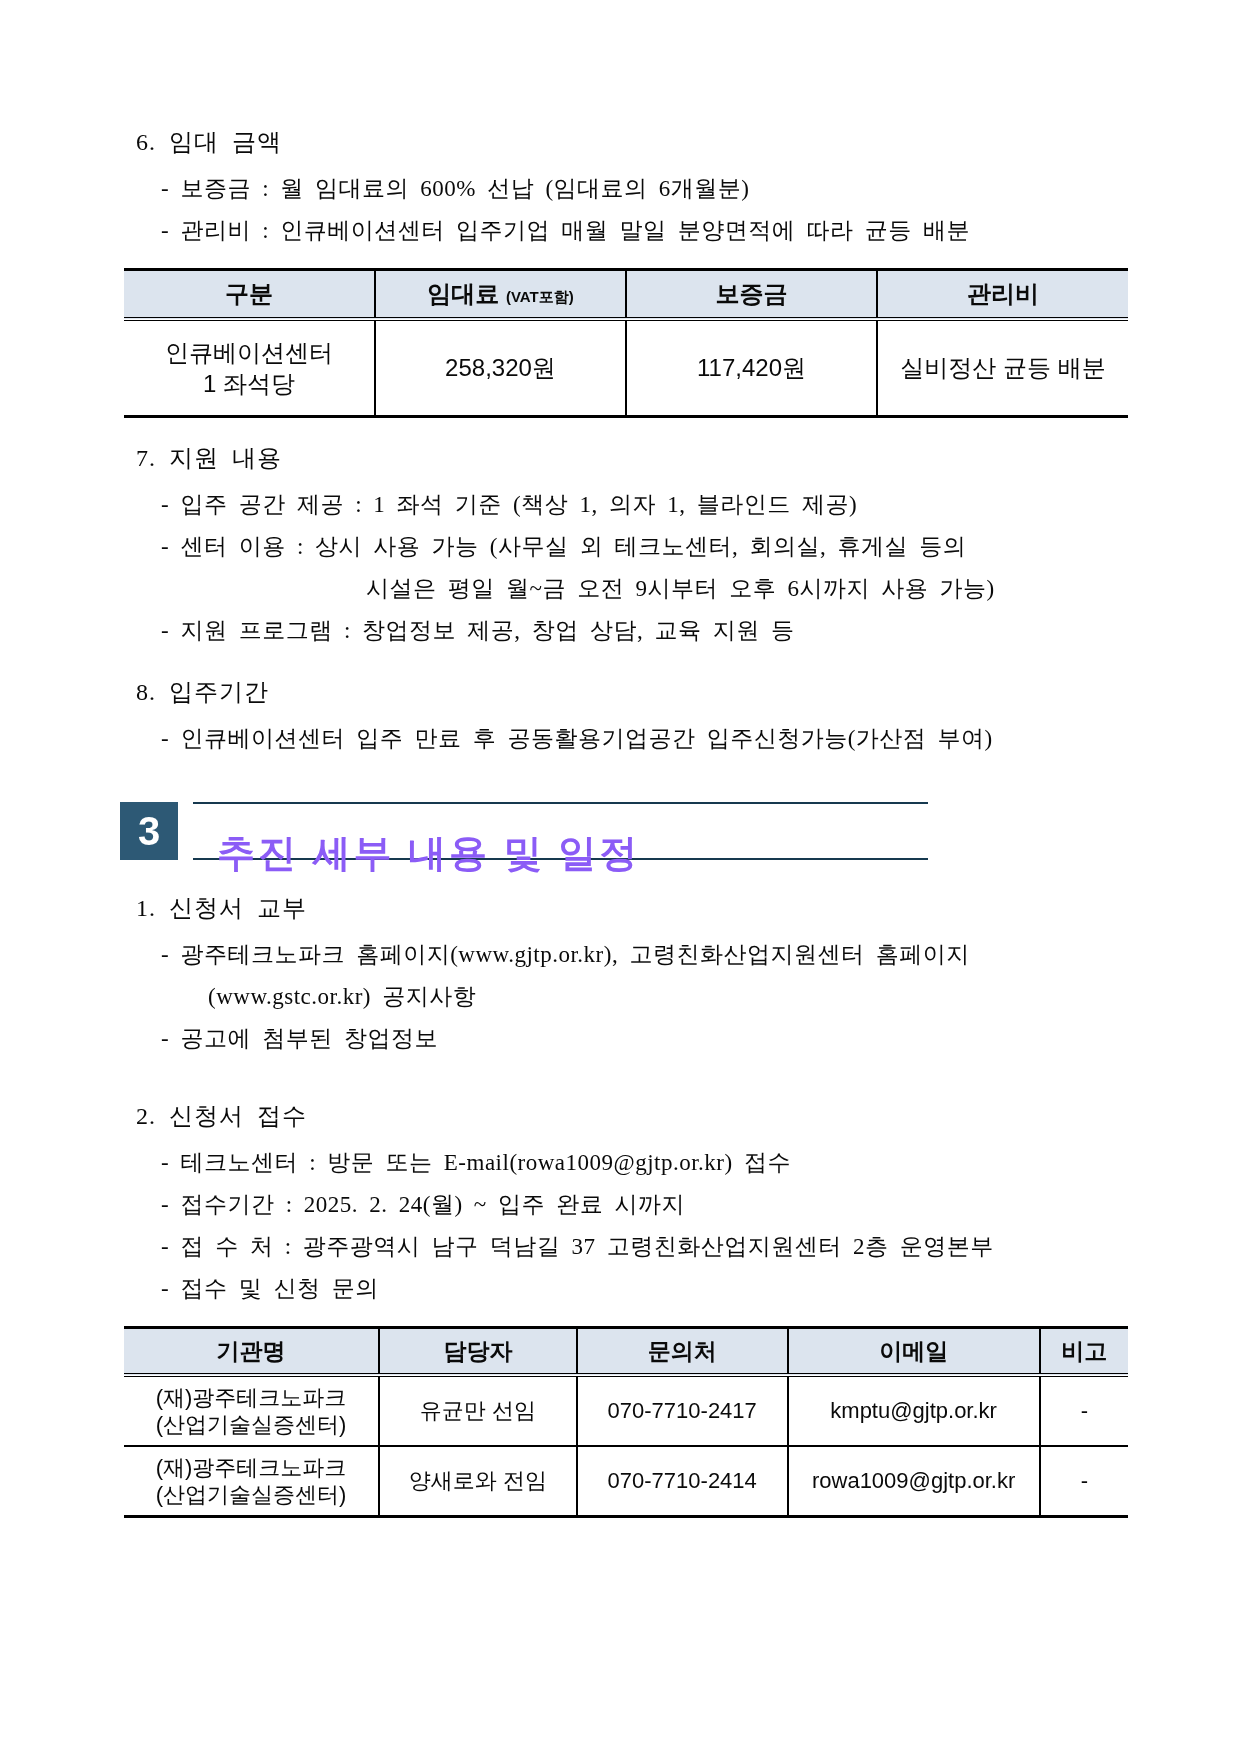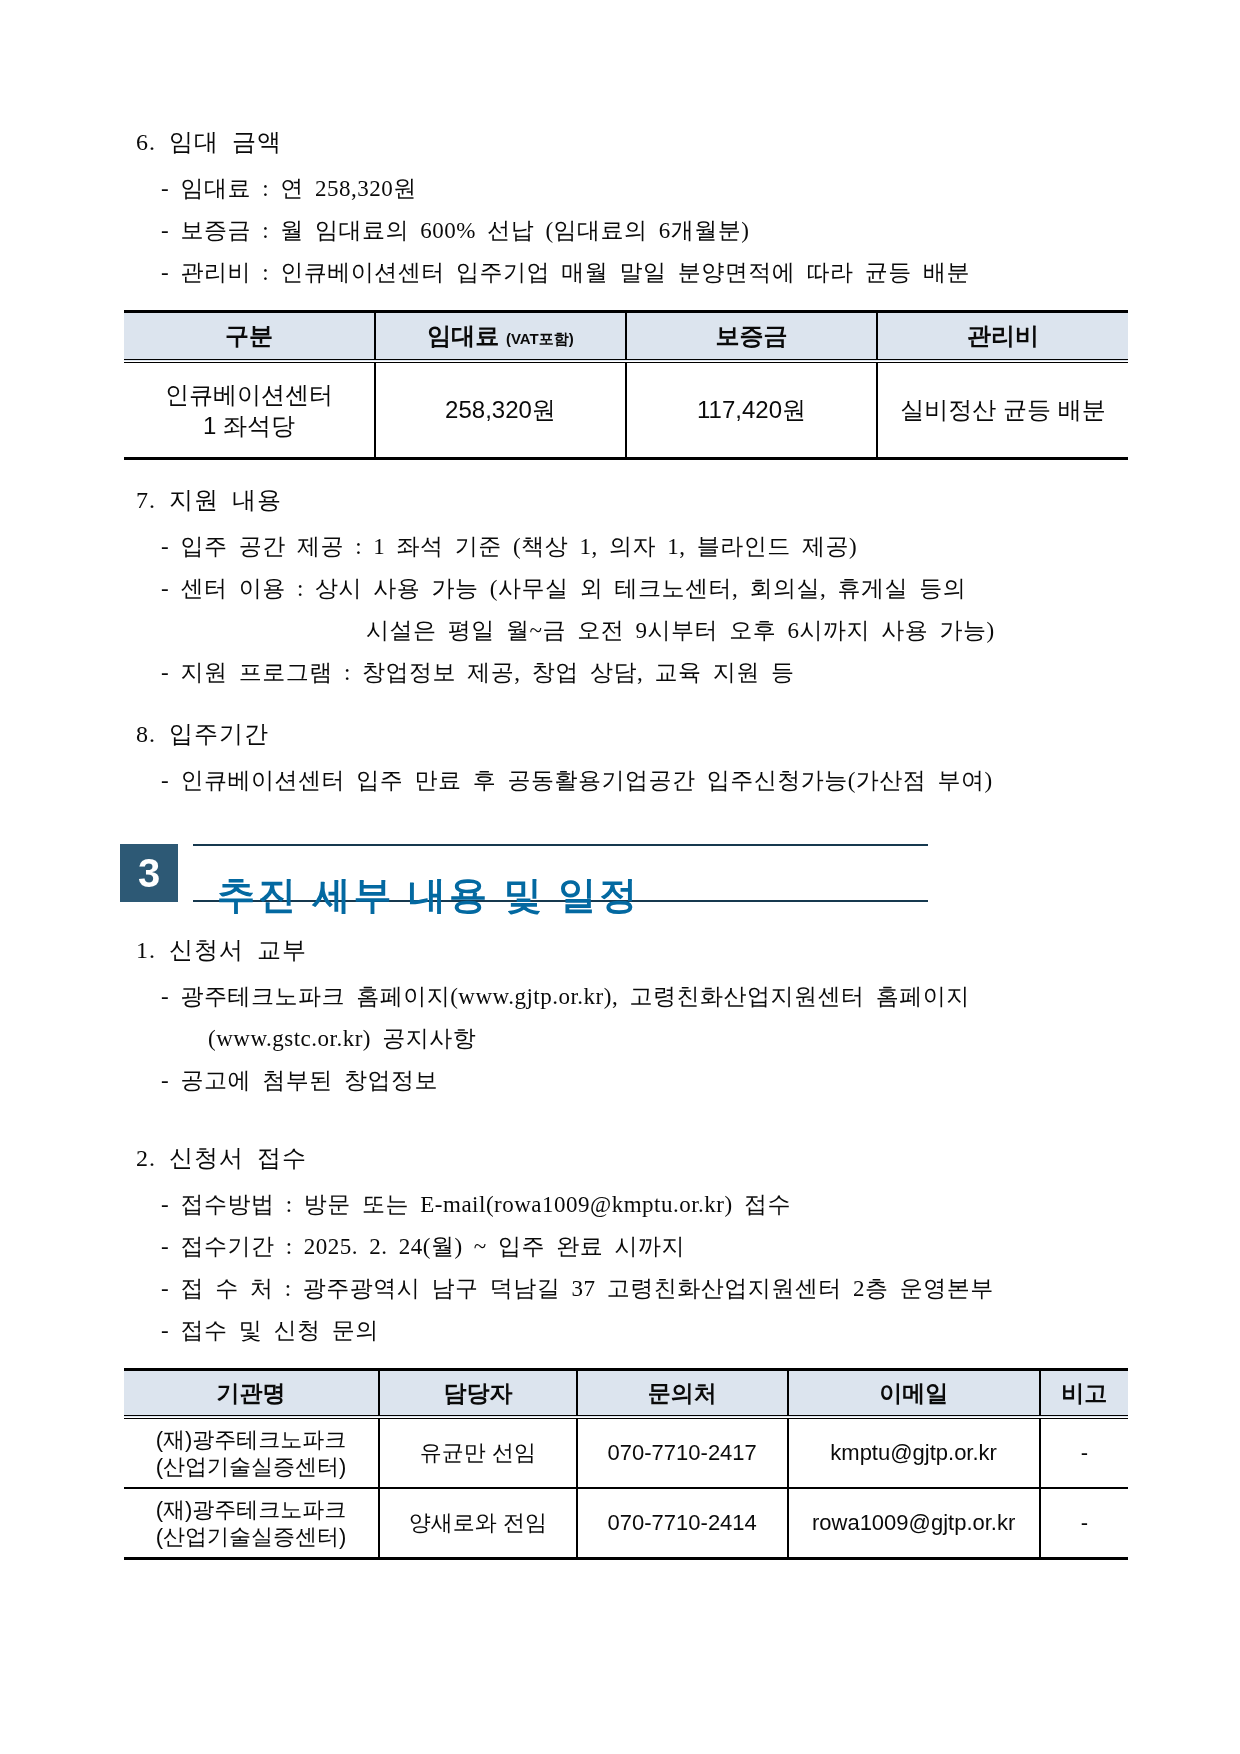--- a/index.html
+++ b/index.html
@@ -61,32 +61,31 @@
     display:flex;align-items:center;justify-content:center;flex:0 0 auto;
   }
   .banner-rule{
     flex:1;margin-left:15px;
     border-top:2px solid #16394f;border-bottom:2px solid #16394f;
     display:flex;align-items:center;
   }
   .banner-title{
     margin-left:24px;
     font-family:"Liberation Sans", sans-serif;font-weight:bold;
-    font-size:38px;color:#0369a1;letter-spacing:3px;white-space:nowrap;margin-top:44px;
+    font-size:38px;color:#8b5cf6;letter-spacing:3px;white-space:nowrap;margin-top:44px;
   }
   .after-banner{margin-top:32px;}
 </style>
 </head>
 <body>
 
 <div class="page">
 
   <div>
     <div class="sec-heading">6. 임대 금액</div>
-    <div class="line">- 임대료 : 연 258,320원</div>
     <div class="line">- 보증금 : 월 임대료의 600% 선납 (임대료의 6개월분)</div>
     <div class="line">- 관리비 : 인큐베이션센터 입주기업 매월 말일 분양면적에 따라 균등 배분</div>
 
     <table class="doc rent-table">
       <colgroup>
           <col style="width:25%">
           <col style="width:25%">
           <col style="width:25%">
           <col style="width:25%">
         </colgroup>
@@ -134,21 +133,21 @@
 
   <div class="gap-sub after-banner">
     <div class="sec-heading">1. 신청서 교부</div>
     <div class="line">- 광주테크노파크 홈페이지(www.gjtp.or.kr), 고령친화산업지원센터 홈페이지</div>
     <div class="line cont1">(www.gstc.or.kr) 공지사항</div>
     <div class="line">- 공고에 첨부된 창업정보</div>
   </div>
 
   <div class="gap-sub">
     <div class="sec-heading">2. 신청서 접수</div>
-    <div class="line">- 접수방법 : 방문 또는 E-mail(rowa1009@kmptu.or.kr) 접수</div>
+    <div class="line">- 테크노센터 : 방문 또는 E-mail(rowa1009@gjtp.or.kr) 접수</div>
     <div class="line">- 접수기간 : 2025. 2. 24(월) ~ 입주 완료 시까지</div>
     <div class="line">- 접 수 처 : 광주광역시 남구 덕남길 37 고령친화산업지원센터 2층 운영본부</div>
     <div class="line">- 접수 및 신청 문의</div>
 
     <table class="doc contact">
       <colgroup>
         <col style="width:25.4%">
           <col style="width:19.7%">
           <col style="width:21.0%">
           <col style="width:25.1%">

